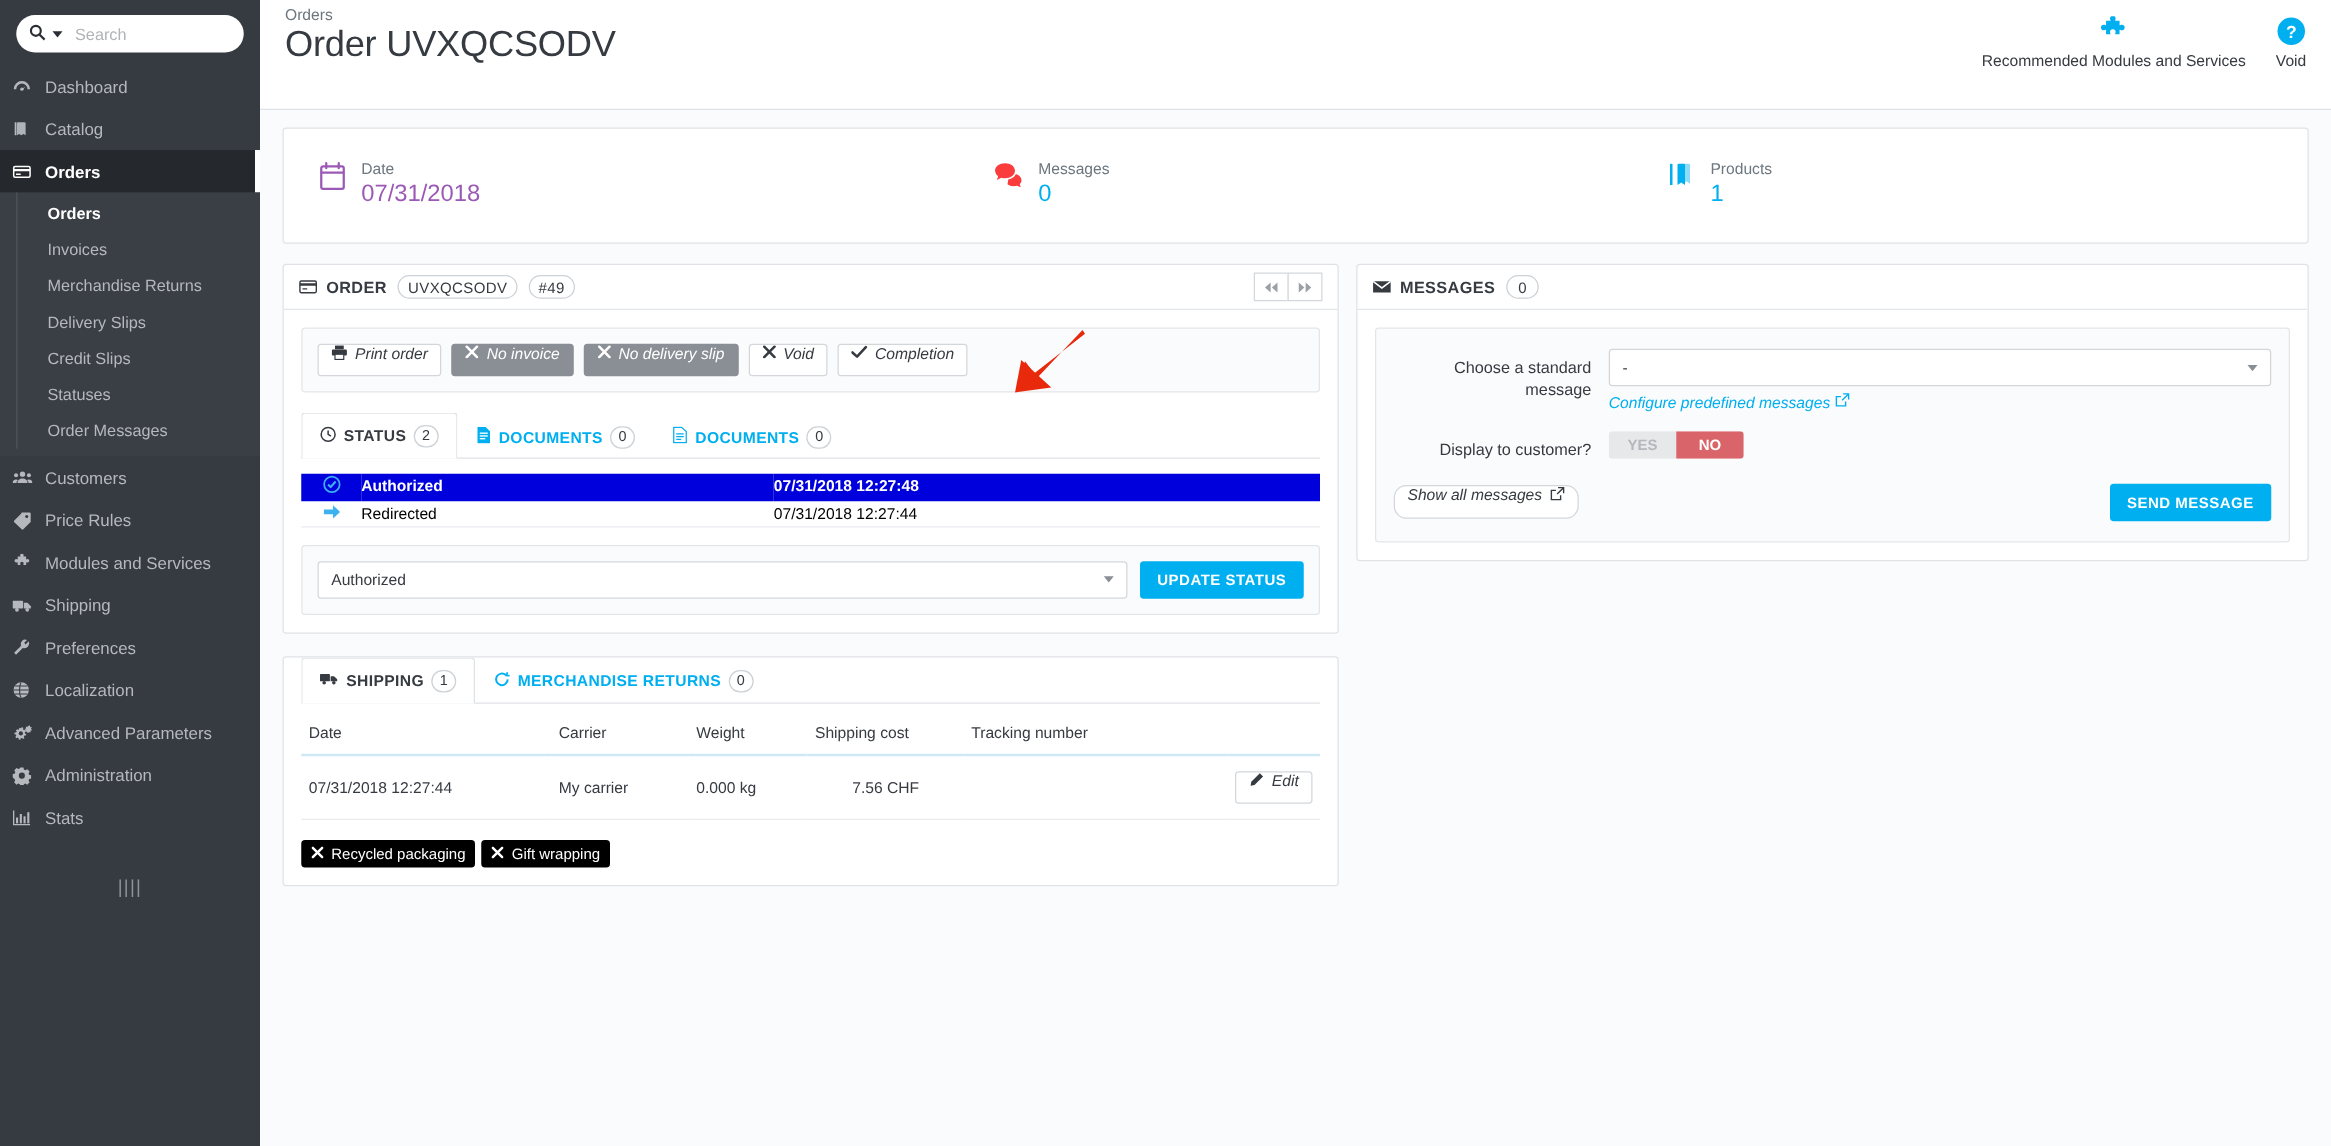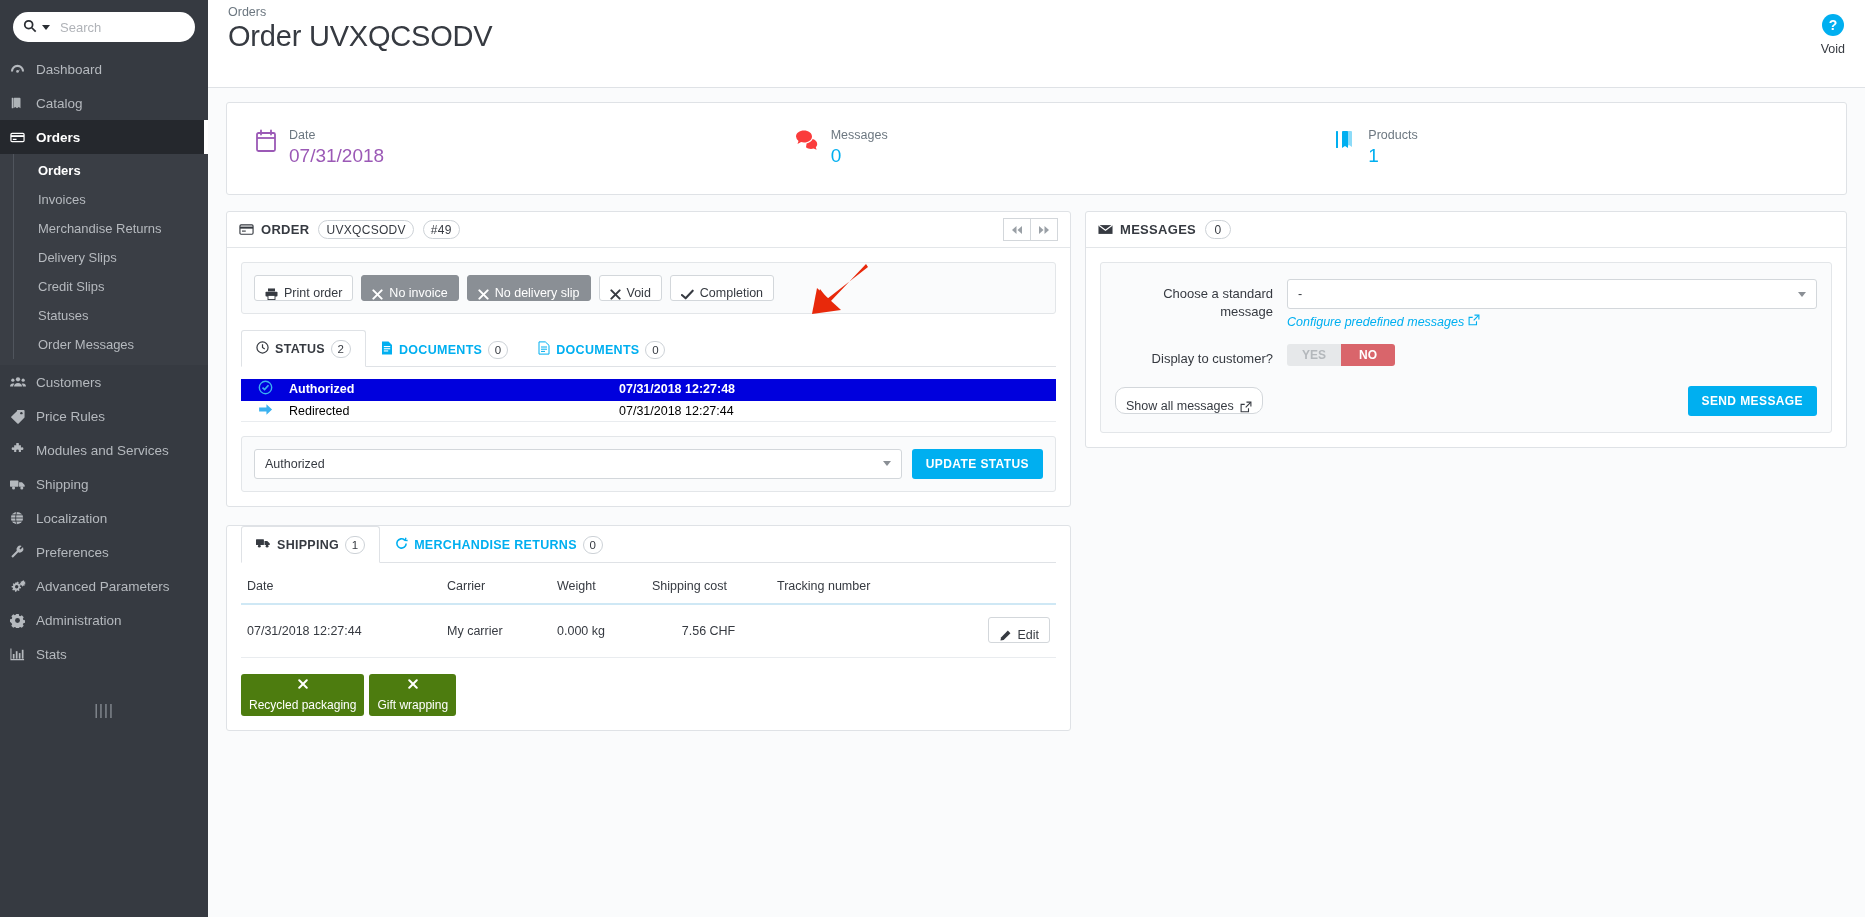--- a/index.html
+++ b/index.html
@@ -175,25 +175,26 @@
 
   .panel-body { padding: 14px; }
 
   
   .actionbar {
     background:#fafbfc; border:1px solid #e3e6e9; border-radius:3px;
     padding: 12px;
     display:flex; gap:8px; align-items:center;
   }
   .btn {
-    display:inline-flex; align-items:flex-end; gap:6px;
+    display:inline-flex; align-items:flex-start; gap:6px;
     height: 26px; padding: 0 10px;
     border:1px solid #d3d7db; background:#ffffff; color:#363a41;
     border-radius:3px; font-size:12.5px; cursor:pointer;
     white-space:nowrap;
+    font-style:italic;
   }
   .btn.gray {
     background:#8a8f95; border-color:#8a8f95; color:#ffffff; font-weight:normal;
   }
   .btn .bi { font-size:11px; display:flex;align-items:center; }
 
   
   .tabs { display:flex; border-bottom:1px solid #dfe2e6; margin-top:16px; padding-left:0; }
   .tab {
     display:flex; align-items:center; gap:6px;
@@ -261,22 +262,22 @@
   .ship-table .c-date { width: 200px; }
   .ship-table .c-carrier { width: 110px; }
   .ship-table .c-weight { width: 95px; }
   .ship-table .c-cost { width: 125px; }
   .ship-table .c-track { }
   .ship-table .c-act { width: 70px; text-align:right; }
 
   .tagrow { display:flex; gap:5px; margin-top: 16px; }
   .tag {
     display:inline-flex;align-items:center;gap:6px;
-    background:#4d7c0f; color:#ffffff; font-size:12px;
-    padding: 4px 8px; border-radius:3px;flex-direction:column;
+    background:#000000; color:#ffffff; font-size:12px;
+    padding: 4px 8px; border-radius:3px;
   }
 
   
   .msg-inner {
     background:#fafbfc; border:1px solid #e3e6e9; border-radius:3px;
     padding: 16px 14px 16px 14px;
   }
   .frow { display:flex; margin-bottom:14px; }
   .flabel {
     width: 172px; flex:0 0 172px; text-align:right; padding-right:14px;
@@ -416,35 +417,35 @@
         <path d="M10.2 4h3.3l3 3v2h-6.3z"></path>
         <circle cx="4" cy="10.3" r="1.7"></circle>
           <circle cx="13.3" cy="10.3" r="1.7"></circle>
       </svg>
     </span>
     <span>Shipping</span>
   </div>
 
   <div class="nav-item">
     <span class="nico">
+      <svg width="15" height="15" viewBox="0 0 16 16" fill="currentColor">
+        <path d="M14 2.6a4 4 0 0 1-5.2 5.2L3 13.6l-1.6-1.6 5.8-5.8A4 4 0 0 1 12.4 1L10 3.4l1.2 1.4 2.4-2.4z"></path>
+      </svg>
+    </span>
+    <span>Preferences</span>
+  </div>
+
+  <div class="nav-item">
+    <span class="nico">
       <svg width="14" height="14" viewBox="0 0 16 16" fill="currentColor">
         <circle cx="8" cy="8" r="7"></circle>
         <path d="M8 1c-2 2-2 12 0 14M1 8h14M2.3 4.4h11.4M2.3 11.6h11.4" stroke="#363a41" stroke-width="1" fill="none"></path>
       </svg>
     </span>
     <span>Localization</span>
-  </div>
-
-  <div class="nav-item">
-    <span class="nico">
-      <svg width="15" height="15" viewBox="0 0 16 16" fill="currentColor">
-        <path d="M14 2.6a4 4 0 0 1-5.2 5.2L3 13.6l-1.6-1.6 5.8-5.8A4 4 0 0 1 12.4 1L10 3.4l1.2 1.4 2.4-2.4z"></path>
-      </svg>
-    </span>
-    <span>Preferences</span>
   </div>
 
   <div class="nav-item">
     <span class="nico">
       <svg width="16" height="15" viewBox="0 0 18 16" fill="currentColor">
         <path d="M6.4 3.2l1.3.3.8-1 1.3.8-.4 1.2 1 .9 1.2-.5.6 1.4-1.1.7.1 1.3 1.2.4-.3 1.5-1.3-.1-.7 1.1.7 1.1-1.2.9-1-.9-1.2.4-.3 1.3-1.5-.2v-1.3l-1.1-.6-1.1.7-.9-1.2.9-1-.4-1.2-1.3-.3.2-1.5 1.3.1.6-1.2-.7-1 1.1-.9 1 .8z"></path>
         <circle cx="7.5" cy="8.3" r="1.9" fill="#363a41"></circle>
         <path d="M14 1.4l.7.2.5-.6.8.5-.3.7.6.5.7-.3.4.9-.7.4v.8l.8.2-.2.9-.8-.1-.4.7.4.7-.7.5-.6-.5-.7.2-.2.8-.9-.1v-.8l-.7-.4-.6.4-.6-.7.5-.6-.2-.7-.8-.2.1-.9.8.1.4-.7-.4-.6.7-.6.6.5z"></path>
       </svg>
     </span>
@@ -477,20 +478,28 @@
   <div class="collapse-handle">||||</div>
 </div>
 
 <div id="main">
 
   <div id="topbar">
     <div class="breadcrumb">Orders</div>
     <div class="page-title">Order UVXQCSODV</div>
 
     <div class="top-actions">
+      <div class="top-action">
+        <span class="ta-ico">
+          <svg width="26" height="24" viewBox="0 0 16 16" fill="#00aff0">
+            <path d="M6 1.2a1.5 1.5 0 0 1 3 0c0 .5-.3.8-.3 1.2h2.4v2.4c.4 0 .7-.3 1.2-.3a1.5 1.5 0 0 1 0 3c-.5 0-.8-.3-1.2-.3v2.4H8.7c0-.4.3-.7.3-1.2a1.5 1.5 0 0 0-3 0c0 .5.3.8.3 1.2H3.9V7.2c-.4 0-.7.3-1.2.3a1.5 1.5 0 0 1 0-3c.5 0 .8.3 1.2.3V2.4h2.4C6.3 2 6 1.7 6 1.2z"></path>
+          </svg>
+        </span>
+        <span class="ta-lbl">Recommended Modules and Services</span>
+      </div>
       <div class="top-action">
         <span class="ta-ico">
           <svg width="24" height="24" viewBox="0 0 24 24" fill="#00aff0">
             <circle cx="12" cy="12" r="11"></circle>
             <text x="12" y="17" font-size="14" font-weight="bold" fill="#ffffff" text-anchor="middle" font-family="Liberation Sans, sans-serif">?</text>
           </svg>
         </span>
         <span class="ta-lbl">Void</span>
       </div>
     </div>

